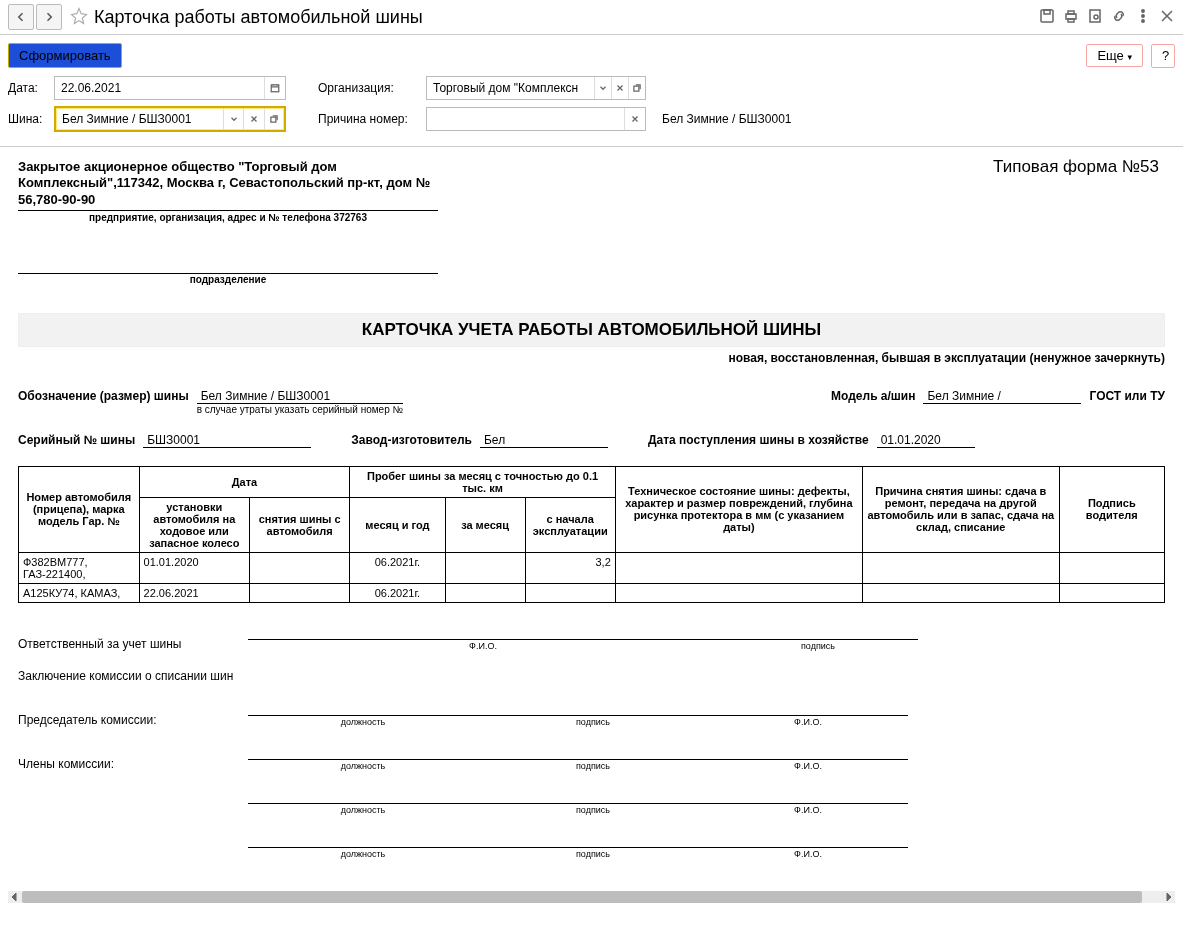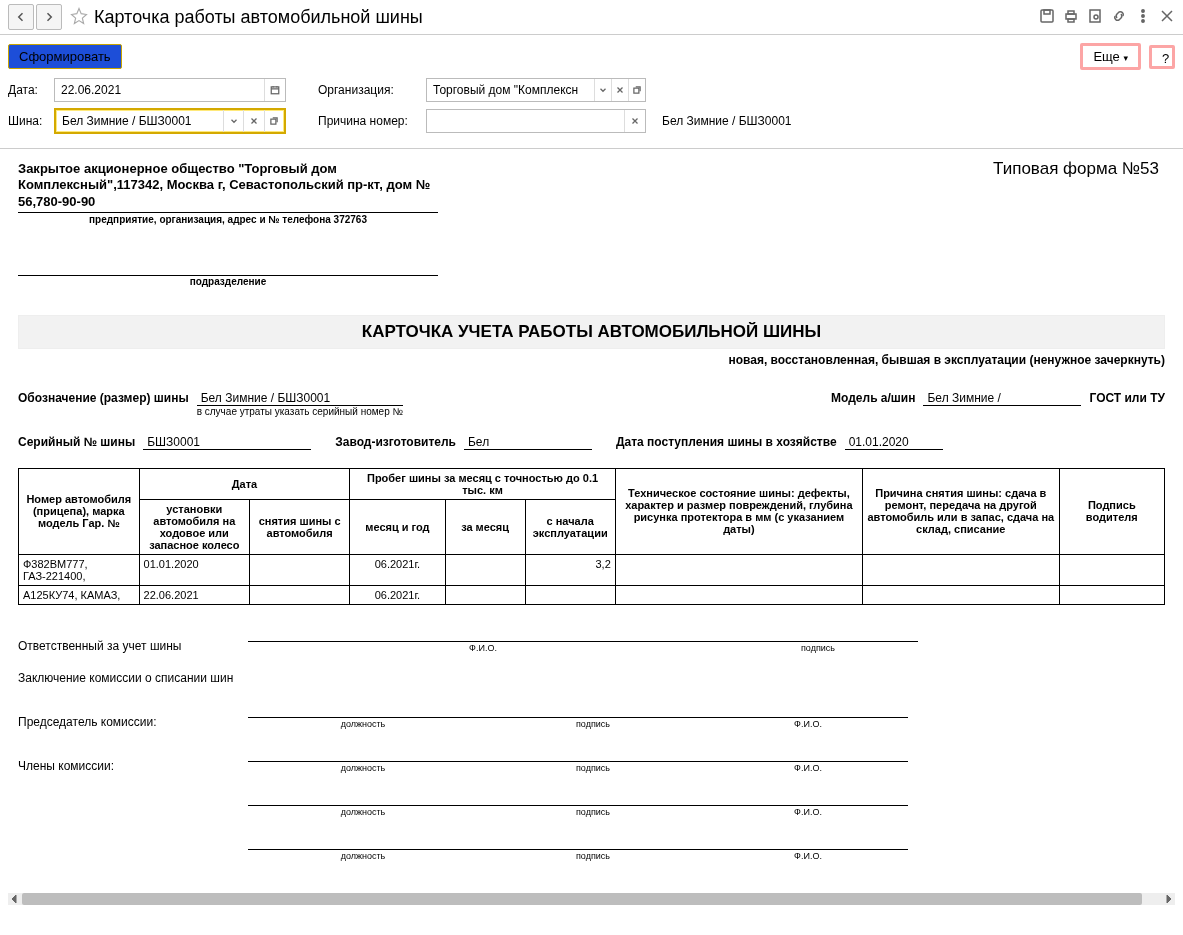--- a/index.html
+++ b/index.html
@@ -8,21 +8,21 @@
 .nav-btn svg{width:12px;height:12px;stroke:#555;fill:none;stroke-width:2}
 .star-icon{margin:0 6px;cursor:pointer}
 .star-icon svg{width:18px;height:18px;stroke:#aaa;fill:none;stroke-width:1.5}
 .title-text{font-size:18px;font-weight:normal}
 .title-spacer{flex:1}
 .title-actions{display:flex;gap:8px;align-items:center}
 .title-actions .ticon{cursor:pointer}
 .title-actions svg{width:16px;height:16px;stroke:#666;fill:none;stroke-width:1.5}
 .toolbar{display:flex;align-items:center;padding:8px;gap:8px}
 .btn-yellow{background:#1d4ed8;border:1px solid #c9a500;padding:4px 10px;font-size:13px;cursor:pointer;border-radius:2px}
-.btn-plain{background:#fff;border:3px solid #fca5a5;padding:3px 10px;font-size:13px;cursor:pointer;border-radius:2px}
+.btn-plain{background:#fff;border:1px solid #fca5a5;padding:3px 10px;font-size:13px;cursor:pointer;border-radius:2px}
 .btn-help{width:24px;height:24px}
 .params{padding:0 8px 8px 8px}
 .prow{display:flex;align-items:center;gap:8px;margin-bottom:6px}
 .plabel{min-width:38px}
 .plabel2{min-width:100px;margin-left:24px}
 .fld{display:flex;align-items:center;border:1px solid #bbb;height:22px;background:#fff}
 .fld input{border:none;outline:none;padding:0 6px;font-size:12px;height:100%;background:transparent}
 .fld .fbtn{width:20px;height:100%;border-left:1px solid #ddd;display:flex;align-items:center;justify-content:center;cursor:pointer}
 .fld .fbtn svg{width:10px;height:10px;stroke:#666;fill:none;stroke-width:2}
 .fld.sel{border:2px solid #d4a900;box-shadow:0 0 0 1px #ffe97a inset}
@@ -31,21 +31,21 @@
 .report{padding:12px 18px 40px 18px;min-width:1140px}
 .form-no{position:absolute;right:24px;top:10px;font-size:17px}
 .org-block{width:420px}
 .org-name{font-weight:bold;font-size:13px;line-height:1.25;border-bottom:1px solid #000;padding-bottom:2px}
 .org-sub{text-align:center;font-size:10px;font-weight:bold;margin-top:1px}
 .division{margin-top:36px;width:420px}
 .division-line{border-bottom:1px solid #000;height:14px}
 .division-sub{text-align:center;font-size:10px;font-weight:bold}
 .dtitle{text-align:center;font-size:17px;font-weight:bold;margin-top:28px;background:#f2f2f2;padding:6px;border:1px solid #eee}
 .dsub{text-align:right;font-weight:bold;font-size:12px;margin-top:4px;margin-bottom:24px}
-.meta-row{display:flex;gap:24px;margin-bottom:18px;align-items:flex-start;flex-wrap:wrap}
+.meta-row{display:flex;gap:40px;margin-bottom:18px;align-items:flex-start;flex-wrap:wrap}
 .meta-grp{display:flex;align-items:flex-start;gap:8px}
 .mlabel{font-weight:bold;font-size:12px;white-space:nowrap}
 .mval{border-bottom:1px solid #000;min-width:120px;padding:0 4px}
 .mnote{font-size:10px;text-align:right}
 table.grid{border-collapse:collapse;width:100%;margin-top:8px}
 table.grid th,table.grid td{border:1px solid #000;padding:3px 4px;font-size:11px}
 table.grid th{font-weight:bold;text-align:center;vertical-align:middle}
 table.grid td{vertical-align:top}
 .td-r{text-align:right}
 .sig-block{margin-top:22px}

